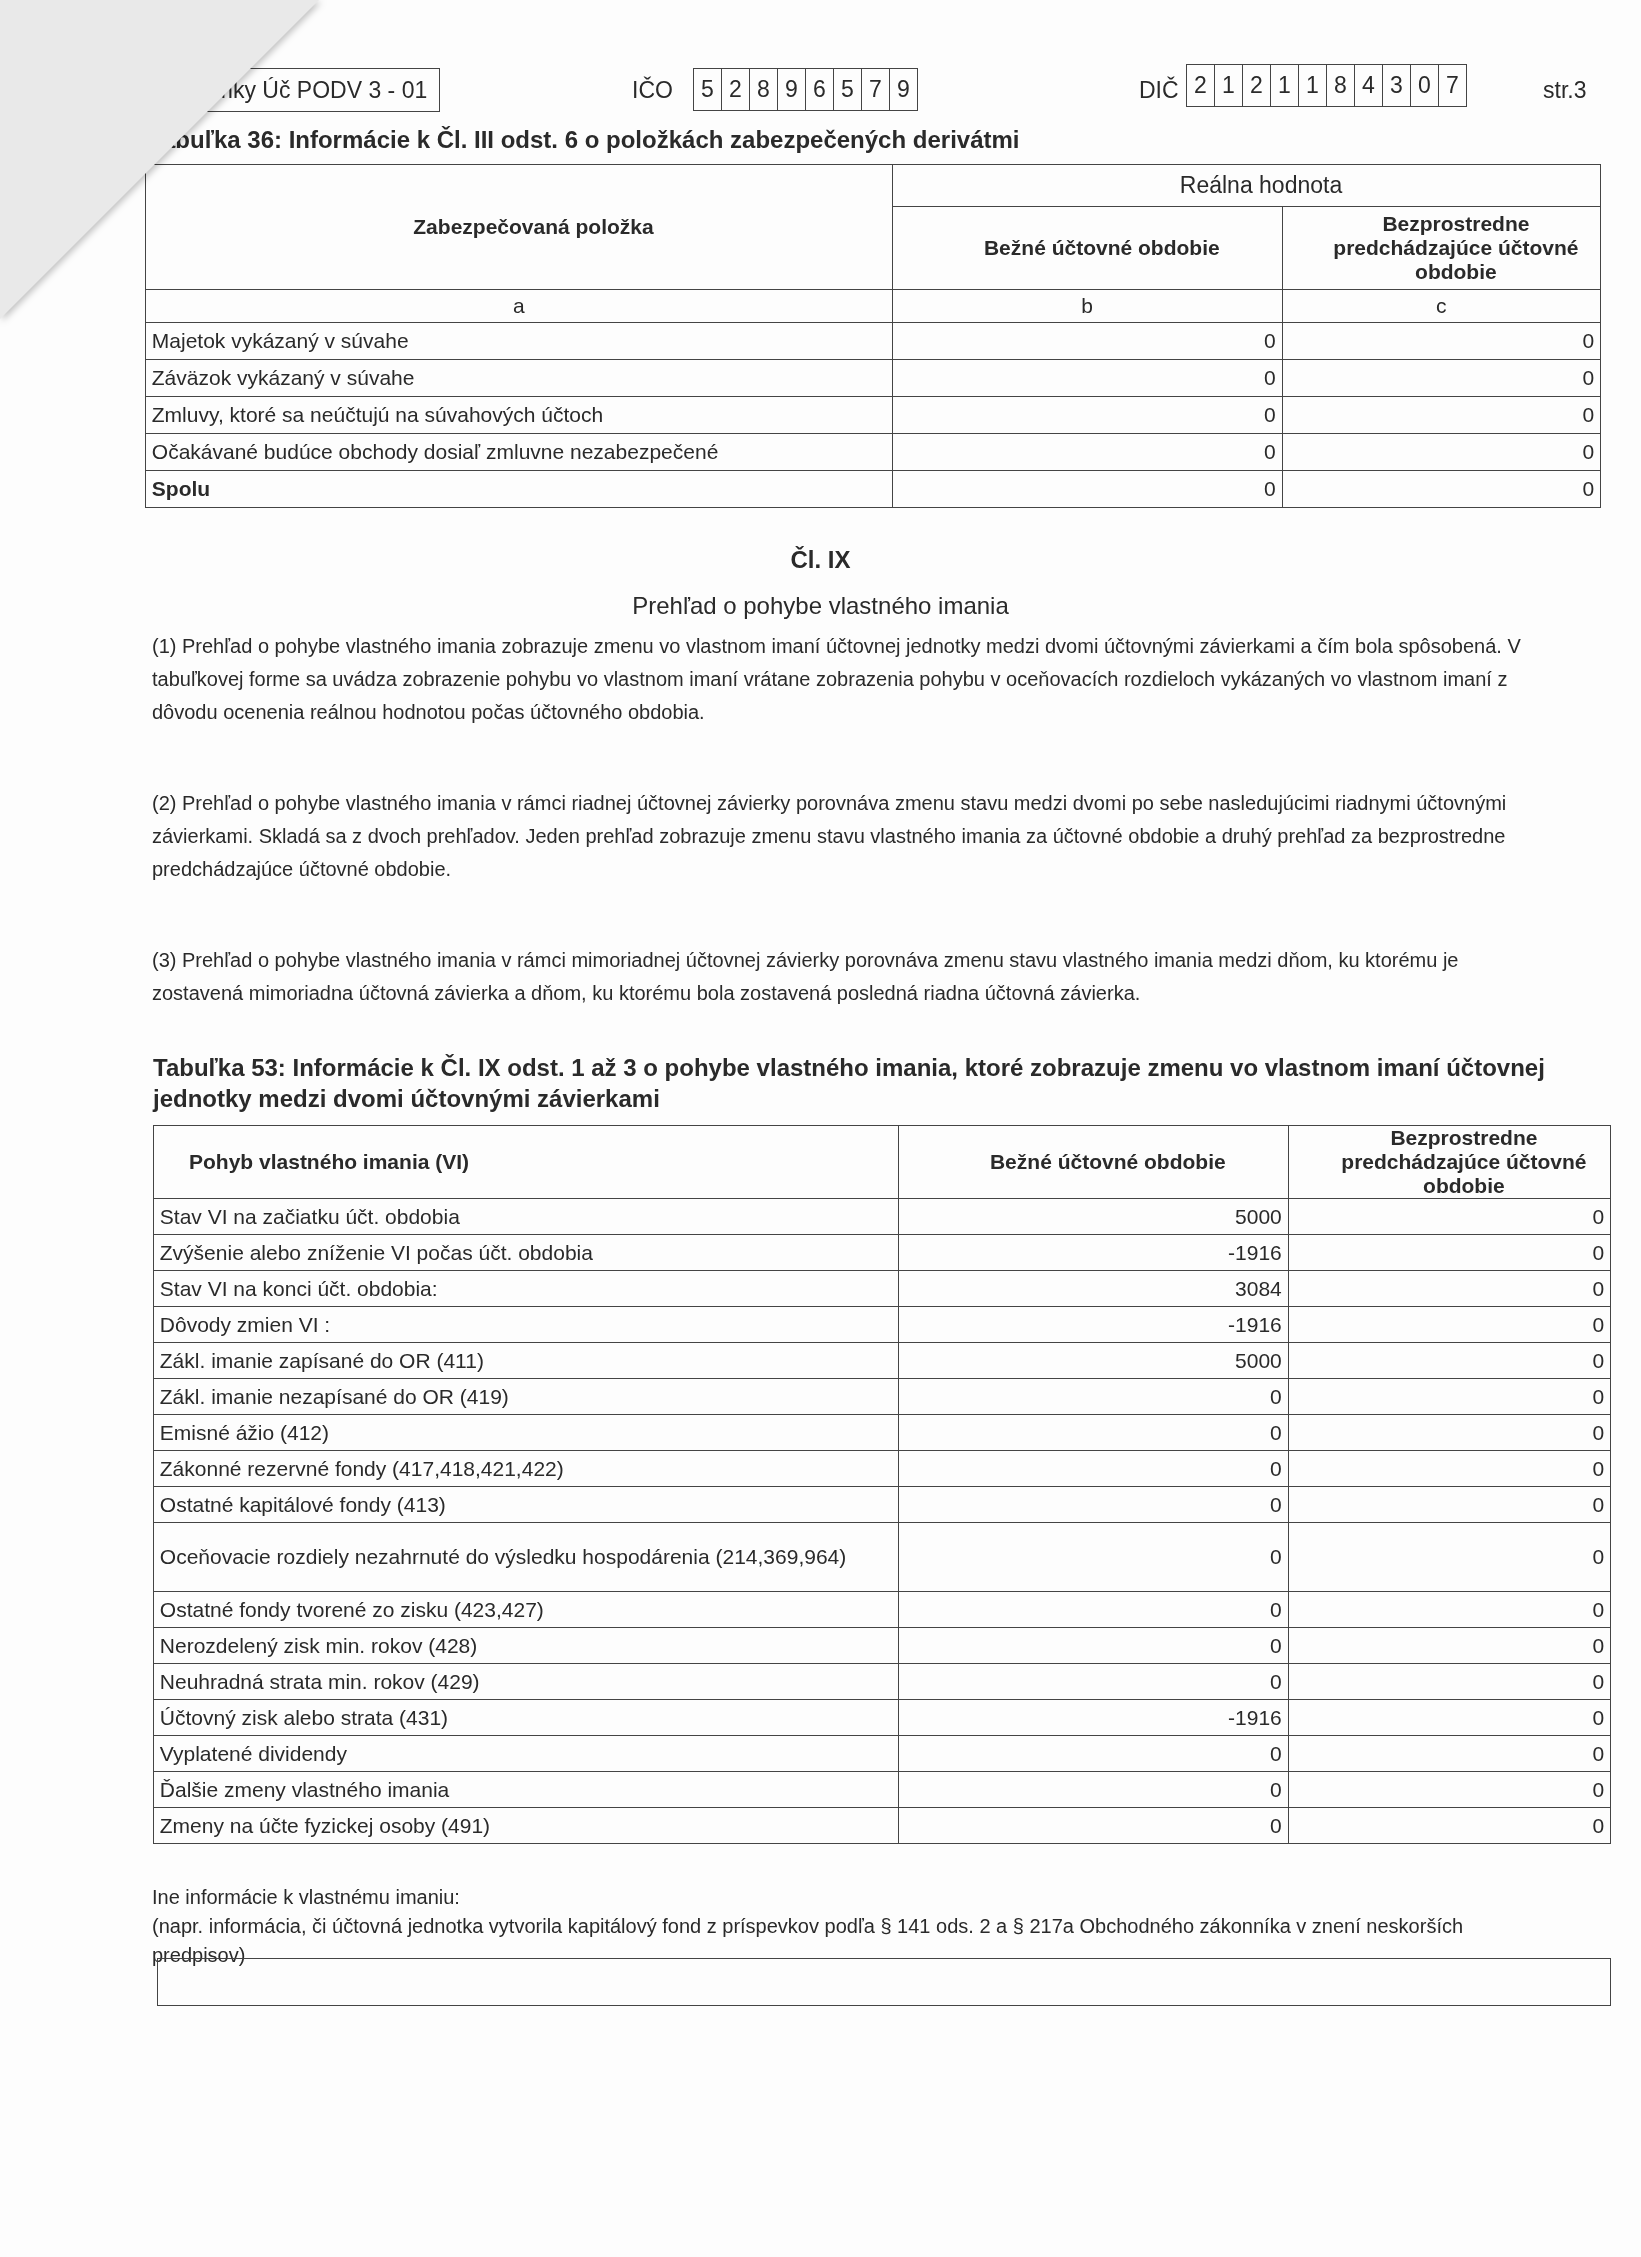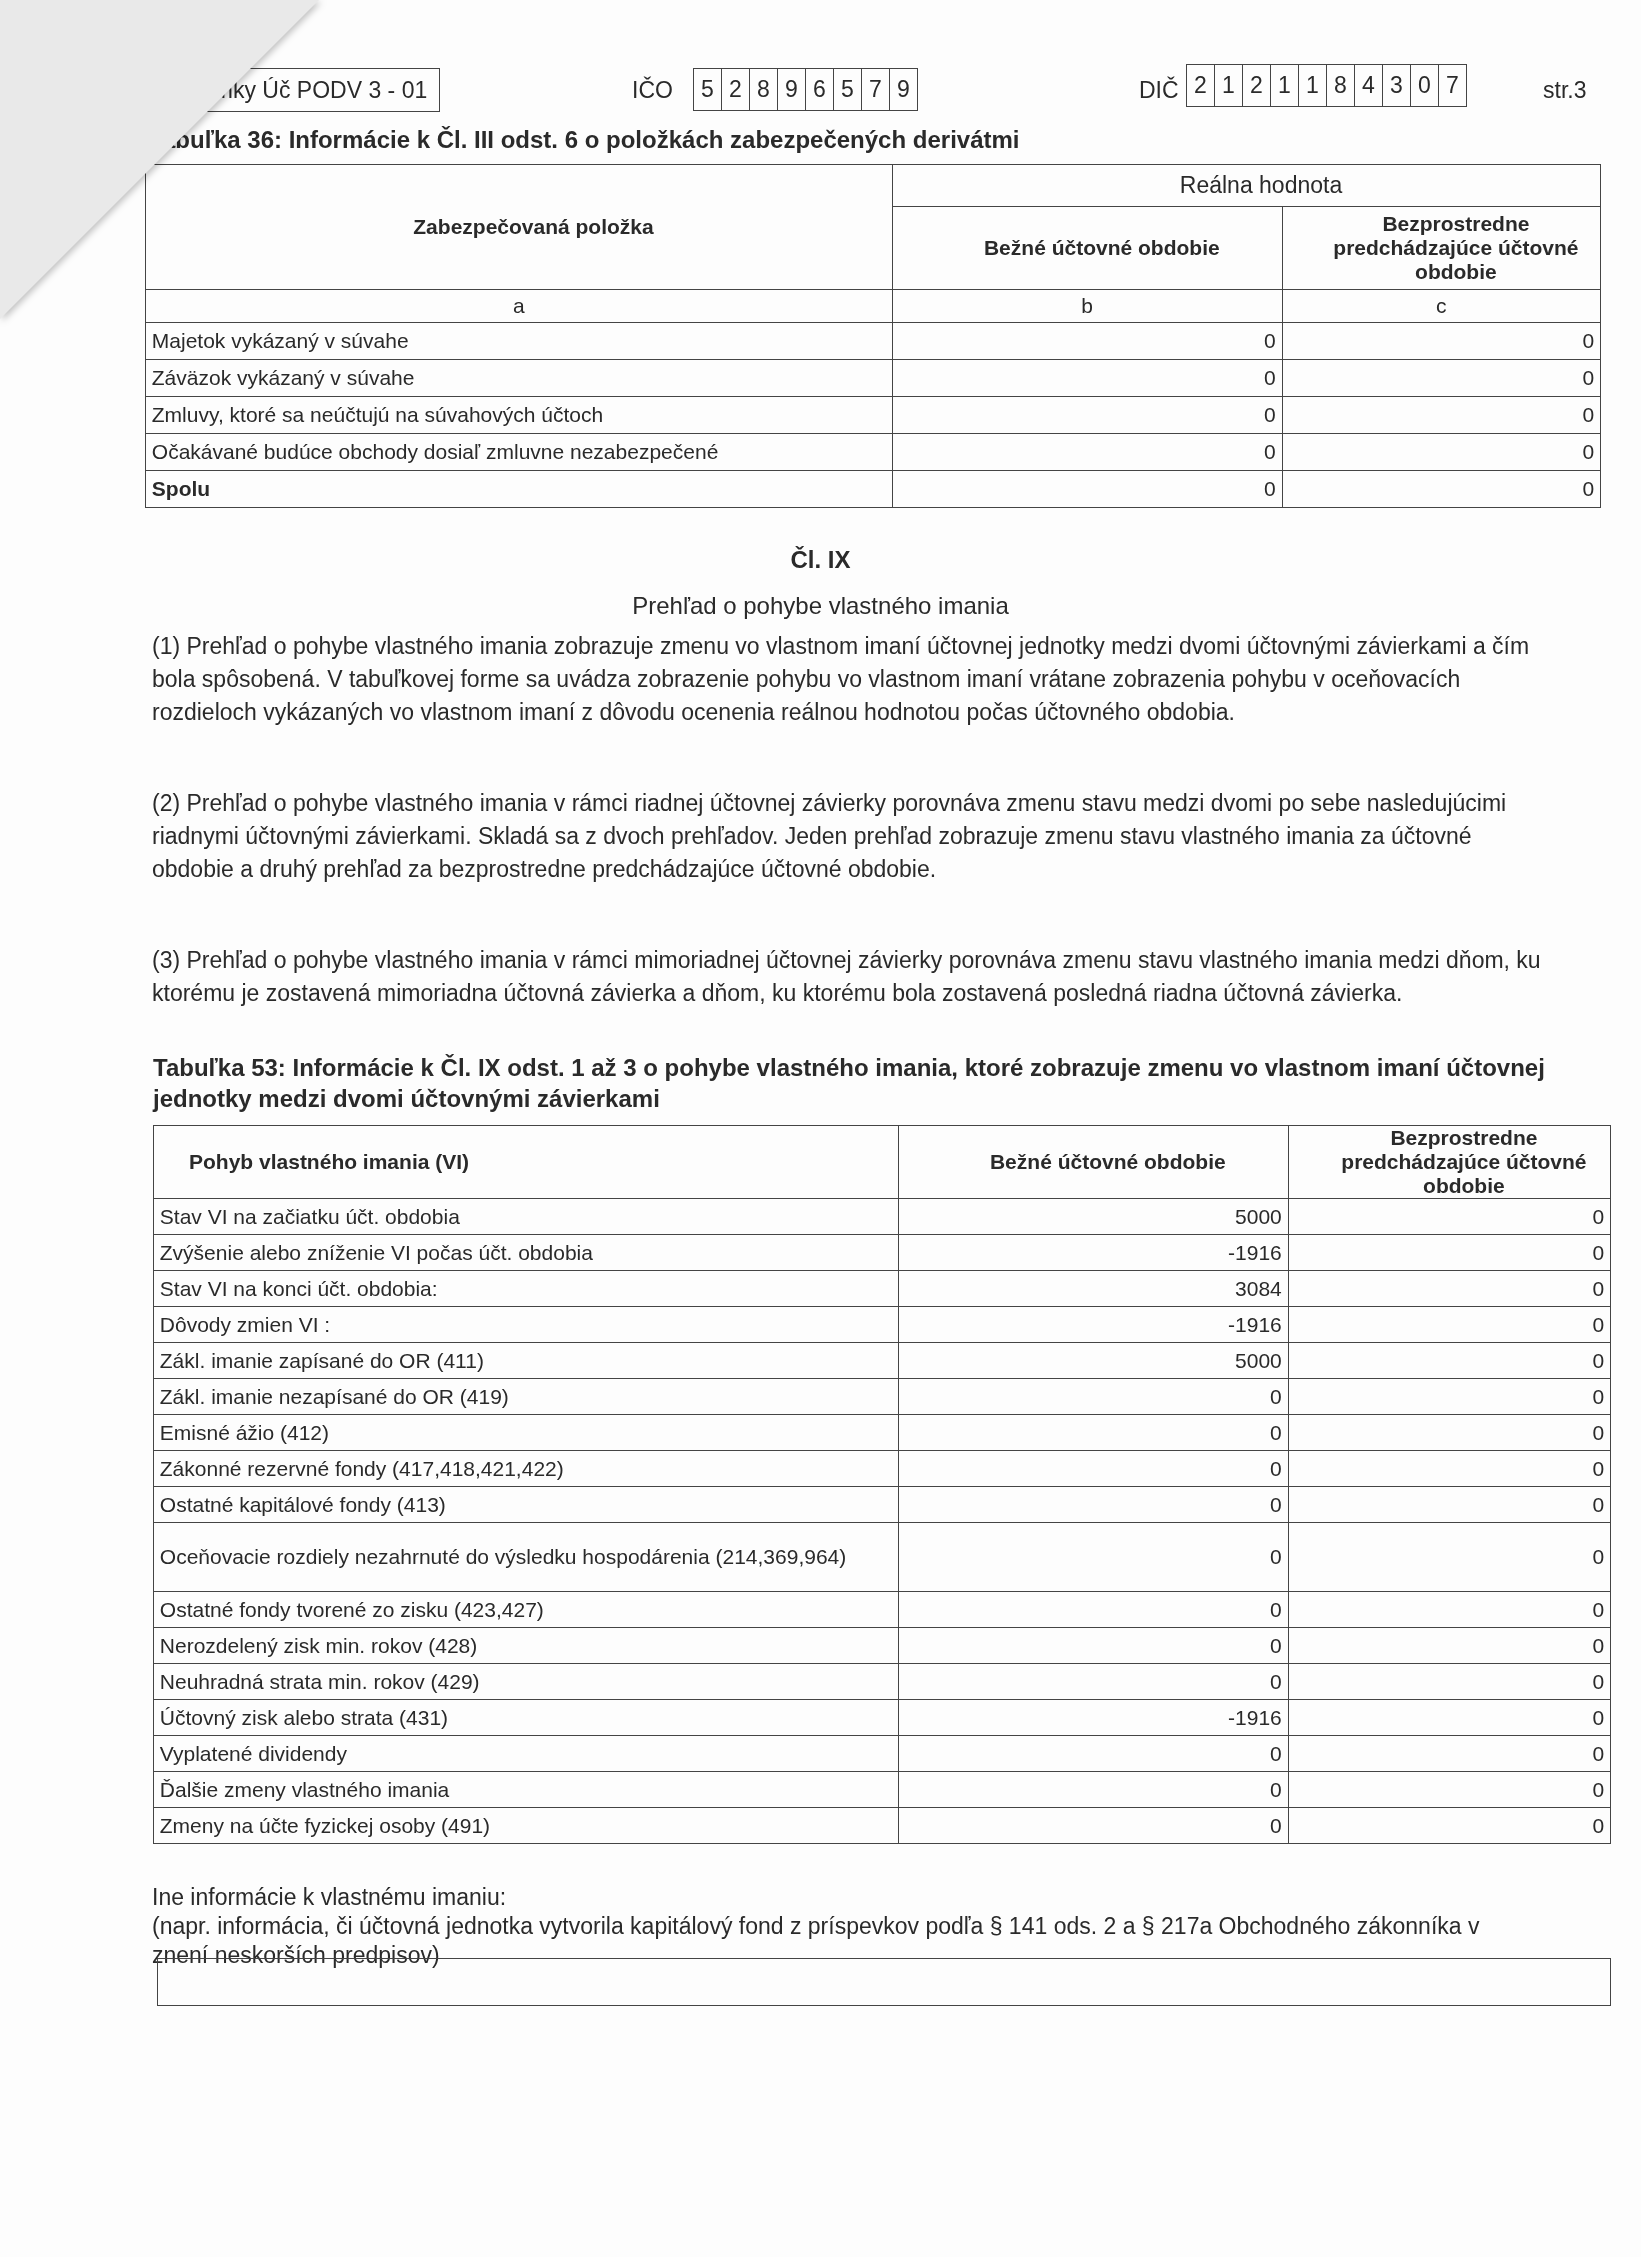--- a/index.html
+++ b/index.html
@@ -20,21 +20,21 @@
   .dic-digits{position:absolute;left:1186px;top:64px;}
   .page{left:1543px;line-height:44px;text-align:right;}
   .t-title{position:absolute;font-weight:bold;font-size:24px;}
   table{border-collapse:collapse;position:absolute;}
   td,th{border:1.9px solid #444;font-size:21px;padding:0 5.8px;}
   th{font-weight:bold;padding-left:35px;}
   .num{text-align:right;}
   .center{text-align:center;}
   #t36{left:145px;top:164px;width:1456px;}
   #t53{left:153px;top:1125px;width:1458px;}
-  .para{position:absolute;left:152px;font-size:23px;line-height:33px;width:1390px;}
+  .para{position:absolute;left:152px;font-size:20px;line-height:33px;width:1390px;}
   .ctr{position:absolute;left:0;width:1641px;text-align:center;font-size:24px;}
   .notebox{position:absolute;left:157px;top:1958px;width:1452px;height:46px;border:1.9px solid #444;}
 </style>
 </head>
 <body>
 
 <div class="fold"></div>
 
 <div class="hdr box form-id">ámky Úč PODV 3 - 01</div>
 <div class="hdr ico-label">IČO</div>

